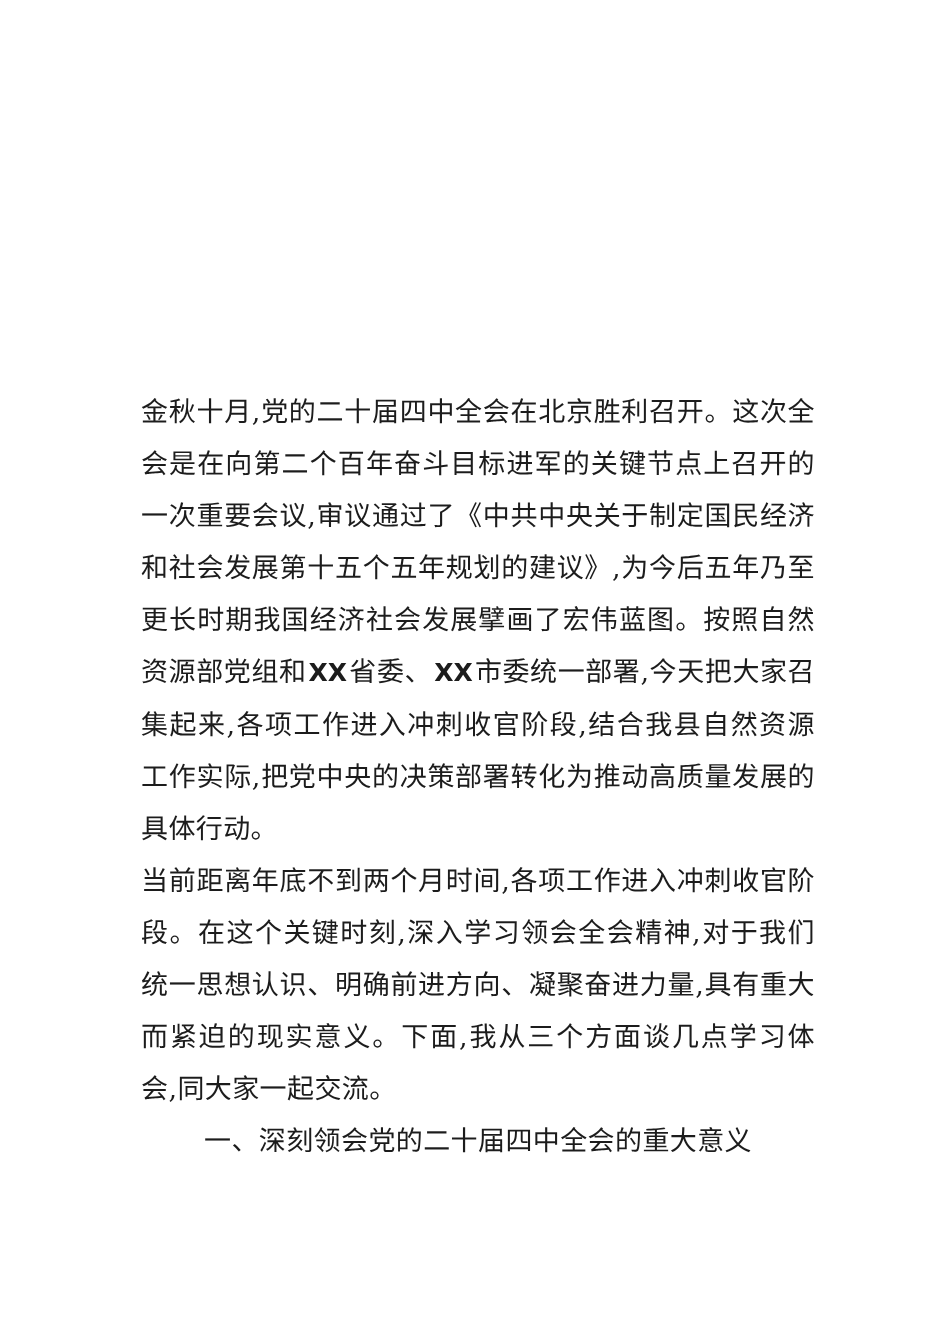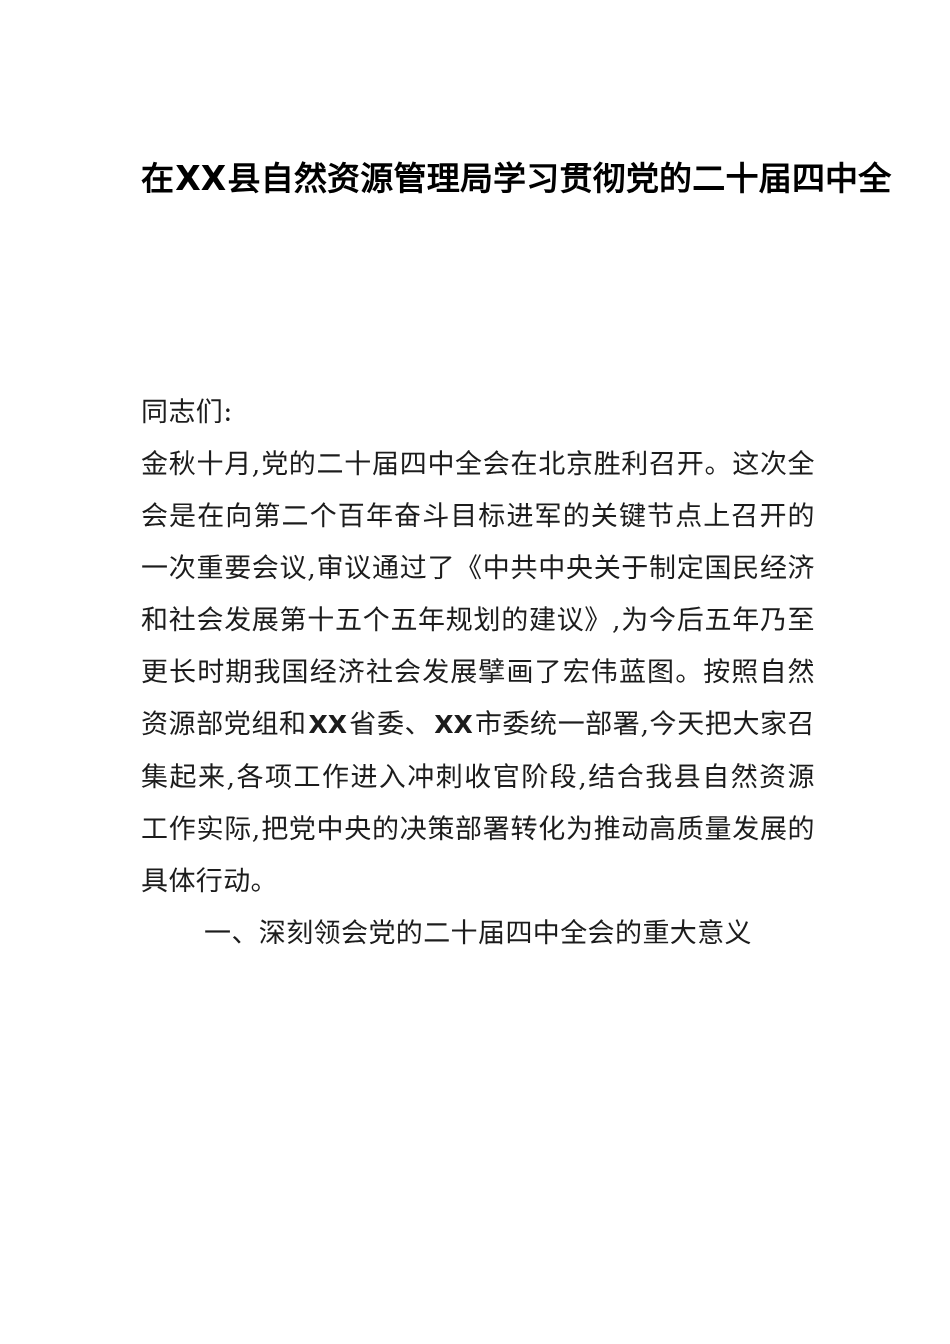--- a/index.html
+++ b/index.html
@@ -92,28 +92,27 @@
     padding: 0 2px;
     letter-spacing: 0;
   }
 </style>
 </head>
 <body>
 
 <div class="page">
 
   <div class="doc-title">
-    <span class="title-line-1"><span>在</span><span class="latin">XX</span><span>县自然资源管理局学习贯彻党的二十届四中全</span></span>
   </div>
 
   <div class="doc-body">
 
-    <p class="para salutation">同志们:</p>
 
     <p class="para"><span>金秋十月,党的二十届四中全会在北京胜利召开。这次全会是在向第二个百年奋斗目标进军的关键节点上召开的一次重要会议,审议通过了《中共中央关于制定国民经济和社会发展第十五个五年规划的建议》,为今后五年乃至更长时期我国经济社会发展擘画了宏伟蓝图。按照自然资源部党组和</span><span class="latin">XX</span><span>省委、</span><span class="latin">XX</span><span>市委统一部署,今天把大家召集起来,各项工作进入冲刺收官阶段,结合我县自然资源工作实际,把党中央的决策部署转化为推动高质量发展的具体行动。</span></p>
 
+    <p class="para">当前距离年底不到两个月时间,各项工作进入冲刺收官阶段。在这个关键时刻,深入学习领会全会精神,对于我们统一思想认识、明确前进方向、凝聚奋进力量,具有重大而紧迫的现实意义。下面,我从三个方面谈几点学习体会,同大家一起交流。</p>
 
     <p class="para heading-level-1">一、深刻领会党的二十届四中全会的重大意义</p>
 
 
   </div>
 
 </div>
 
 </body></html>

